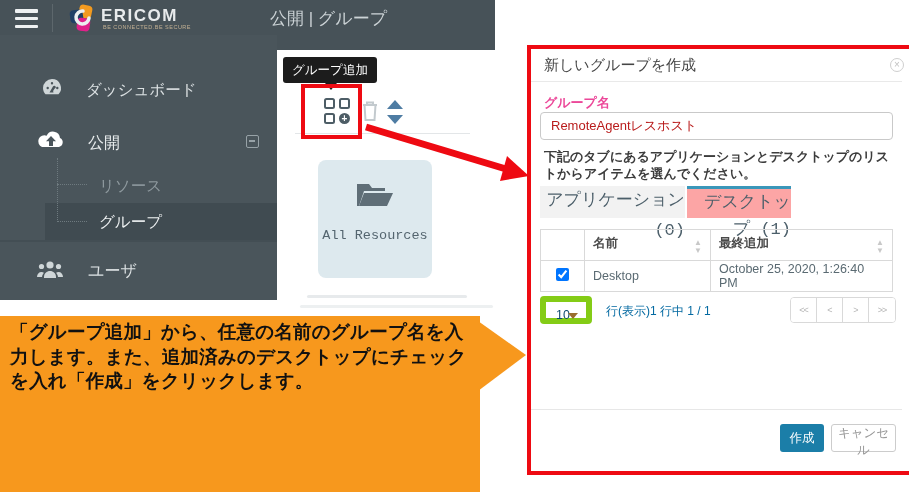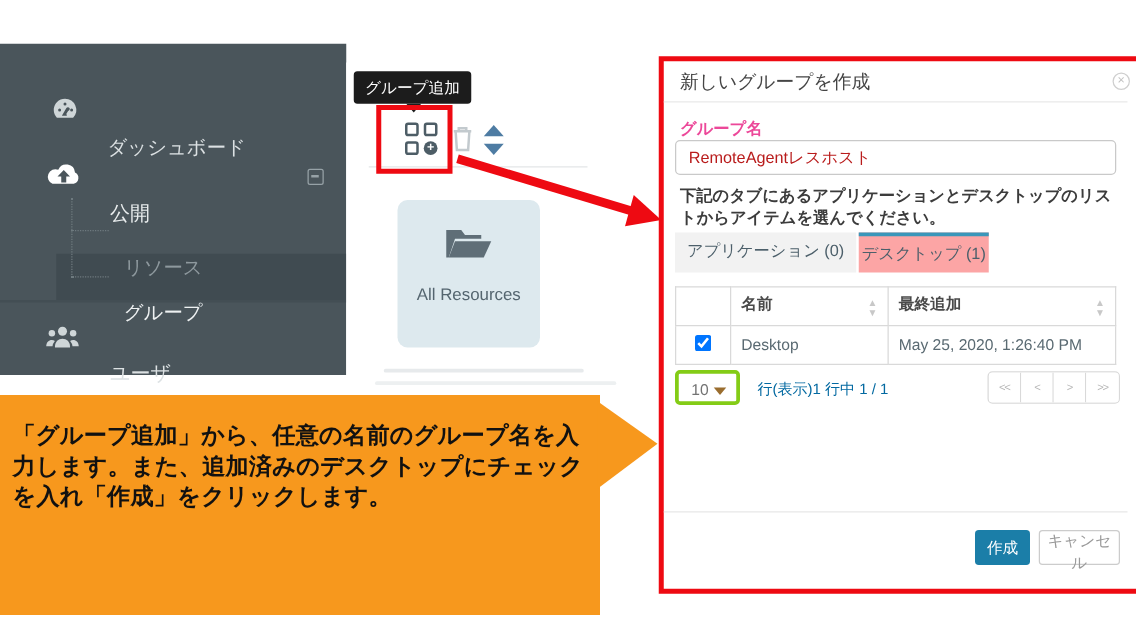--- a/index.html
+++ b/index.html
@@ -12,21 +12,21 @@
   .hamburger { position:absolute; left:15px; top:9px; width:23px; height:19px; display:flex; flex-direction:column; justify-content:space-between; cursor:pointer; }
   .hamburger span { display:block; height:3.5px; background:#eef1f2; border-radius:1px; }
   .hd-sep { position:absolute; left:52px; top:4px; width:1px; height:28px; background:rgba(255,255,255,0.12); }
   .logo-mark { position:absolute; left:69px; top:4px; }
   .brand { position:absolute; left:101px; top:6px; font-size:17px; font-weight:bold; letter-spacing:1.5px; color:#e8ebec; }
   .tagline { position:absolute; left:103px; top:24px; font-size:5.5px; letter-spacing:0.5px; color:#c3b194; }
   .page-title { position:absolute; left:270px; top:7px; font-size:17px; color:#ccd3d6; white-space:nowrap; }
 
   
   .sidebar { position:absolute; left:0; top:35px; width:277px; height:265px; background:#4a555b; }
-  .sb-label { position:absolute; font-size:15.5px; color:#dce1e3; white-space:nowrap; cursor:pointer;margin-top:28px; }
+  .sb-label { position:absolute; font-size:15.5px; color:#dce1e3; white-space:nowrap; cursor:pointer; }
   .sb-sub { color:#8e999e; }
   .sb-active-bg { position:absolute; left:45px; top:168px; width:232px; height:37px; background:#404b51; }
   .sb-group-sep { position:absolute; left:0; top:205px; width:277px; height:2px; background:#434e54; }
   .tree-v { position:absolute; left:57px; top:123px; width:1px; height:64px; border-left:1px dotted #6e7a7f; }
   .tree-h1 { position:absolute; left:57px; top:149px; width:30px; height:1px; border-top:1px dotted #6e7a7f; }
   .tree-h2 { position:absolute; left:57px; top:186px; width:30px; height:1px; border-top:1px dotted #6e7a7f; }
   .collapse-box { position:absolute; left:246px; top:100px; width:13px; height:13px; border:1.5px solid #97a2a7; border-radius:2px; cursor:pointer; }
   .collapse-box::before { content:""; position:absolute; left:2px; top:4px; width:6px; height:2px; background:#97a2a7; }
 
   
@@ -37,67 +37,86 @@
   .grp-add .sq { border:2.5px solid #4d5d66; border-radius:2.5px; }
   .grp-add .plus { background:#4d5d66; border-radius:50%; color:#fff; font-size:10px; font-weight:bold; line-height:11px; text-align:center; }
   .trash { position:absolute; left:360px; top:99px; cursor:pointer; }
   .sorticon { position:absolute; left:387px; top:100px; width:16px; height:24px; cursor:pointer; }
   .sorticon i { position:absolute; left:0; width:0; height:0; border-left:8px solid transparent; border-right:8px solid transparent; }
   .sorticon .up { top:0; border-bottom:9px solid #4e7ca3; }
   .sorticon .dn { bottom:0; border-top:9px solid #4e7ca3; }
   .tb-sep { position:absolute; left:295px; top:133px; width:175px; height:1px; background:#e3e6e8; }
   .res-card { position:absolute; left:318px; top:160px; width:114px; height:118px; background:#dde9ee; border-radius:8px; cursor:pointer; }
   .res-card svg { position:absolute; left:37px; top:20px; }
-  .res-label { position:absolute; left:0; top:68px; width:114px; text-align:center; font-size:13.5px; color:#54656f; }
+  .res-label { position:absolute; left:0; top:68px; width:114px; text-align:center; font-size:13.5px; color:#54656f;font-family:Liberation Mono, monospace; }
   .pg-line1 { position:absolute; left:307px; top:295px; width:160px; height:3px; background:#e7eaec; border-radius:2px; }
   .pg-line2 { position:absolute; left:300px; top:305px; width:193px; height:3px; background:#edf0f1; border-radius:2px; }
 
   
   .red-box-icon { position:absolute; left:301px; top:84px; width:61px; height:55px; border:4px solid #ee0a12; z-index:6; }
   .overlay { position:absolute; left:0; top:0; width:909px; height:496px; pointer-events:none; z-index:7; }
 
   
   .dialog { position:absolute; left:527px; top:45px; width:388px; height:430px; background:#fff; border:4px solid #ee0a12; z-index:4;padding-left:36px; }
   .dlg-title { position:absolute; left:13px; top:7px; font-size:15px; color:#454545; }
   .dlg-close { position:absolute; left:359px; top:9px; width:14px; height:14px; border:1px solid #cfcfcf; border-radius:50%; color:#c2c2c2; font-size:10px; line-height:12px; text-align:center; cursor:pointer; }
   .dlg-hr1 { position:absolute; left:0; top:32px; width:371px; height:1px; background:#e9e9e9; }
   .dlg-name-label { position:absolute; left:13px; top:45px; font-size:13px; font-weight:bold; color:#ec4899; }
   .dlg-input { position:absolute; left:9px; top:63px; width:353px; height:28px; border:1px solid #c9c9c9; border-radius:4px; font-size:13px; color:#b91c1c; padding:0 10px; font-family:inherit; }
   .dlg-desc { position:absolute; left:13px; top:100px; width:350px; font-size:13px; font-weight:bold; color:#3c3c3c; line-height:1.3; }
   .tabs { position:absolute; left:9px; top:137px; height:32px; display:flex; }
-  .tab { height:32px; font-size:13px; color:#4c5f6a; text-align:center; line-height:30px; cursor:pointer; }
+  .tab { height:32px; font-size:17px; color:#4c5f6a; text-align:right; line-height:30px; cursor:pointer;font-family:Liberation Mono, monospace; }
   .tab-1 { width:145px; background:#f2f2f2; margin-right:2px; }
   .tab-2 { width:104px; background:#fca5a5; border-top:3px solid #3a97ba; line-height:27px; }
   .dlg-table { position:absolute; left:9px; top:180px; width:353px; border-collapse:collapse; }
   .dlg-table th, .dlg-table td { border:1px solid #d9d9d9; font-size:12.5px; color:#5a6a72; padding:0 8px; height:31px; text-align:left; }
   .dlg-table th { font-weight:bold; color:#4a4a4a; cursor:pointer; }
   .col-chk { width:44px; text-align:center !important; }
   .col-name { width:126px; }
   .sort-glyphs { float:right; color:#c8c8c8; font-size:8px; line-height:1; margin-top:4px; text-align:center; }
   .pagin { position:absolute; left:9px; top:247px; width:353px; height:28px; }
-  .psize { position:absolute; left:0; top:0; width:52px; height:28px; border:3px solid #84cc16; border-radius:4px; font-size:12.5px; color:#737373; line-height:26px; padding-left:10px; cursor:pointer; }
+  .psize { position:absolute; left:0; top:0; width:52px; height:28px; border:6px solid #84cc16; border-radius:4px; font-size:12.5px; color:#0c4a6e; line-height:26px; padding-left:10px; cursor:pointer; }
   .psize-caret { position:absolute; right:8px; top:11px; width:0; height:0; border-left:5px solid transparent; border-right:5px solid transparent; border-top:6px solid #9a6d2e; }
   .pinfo { position:absolute; left:66px; top:7px; font-size:12px; color:#0369a1; white-space:nowrap; }
   .pager { position:absolute; left:250px; top:1px; display:flex; border:1px solid #d9d9d9; border-radius:4px; overflow:hidden; }
   .pager span { width:26px; height:24px; font-size:9px; color:#b5b5b5; text-align:center; line-height:24px; border-right:1px solid #d9d9d9; letter-spacing:-1px; cursor:pointer; background:#fff; }
   .pager span:last-child { border-right:none; }
   .dlg-hr2 { position:absolute; left:0; top:360px; width:371px; height:1px; background:#e7e7e7; }
   .btn-create { position:absolute; left:249px; top:375px; width:44px; height:28px; background:#1b7ea8; color:#fff; font-size:12.5px; border:none; border-radius:3px; font-family:inherit; cursor:pointer; }
   .btn-cancel { position:absolute; left:300px; top:375px; width:65px; height:28px; background:#fff; color:#999; font-size:12.5px; border:1px solid #ccc; border-radius:3px; font-family:inherit; cursor:pointer; }
 
   
-  .callout { position:absolute; left:0; top:316px; width:480px; height:176px; background:#f7981d; padding:20px 8px 0 10px; z-index:3; }
+  .callout { position:absolute; left:0; top:316px; width:480px; height:176px; background:#f7981d; padding:4px 8px 0 10px; z-index:3; }
   .callout .main { font-size:18.5px; font-weight:bold; color:#111; line-height:1.33; letter-spacing:0.2px; }
   .callout .note { font-size:17.5px; color:#111; line-height:1.33; }
 </style>
 </head>
 <body>
 
 <div id="stage">
 
+  <div class="header">
+    <div class="hamburger">
+        <span></span>
+        <span></span>
+        <span></span>
+      </div>
+    <div class="hd-sep"></div>
+    <div class="logo-mark">
+      <svg width="28" height="28" viewBox="0 0 28 28">
+        <rect x="10" y="1" width="13" height="13" rx="4" fill="#f29a1f" transform="rotate(12 16 7)"></rect>
+        <rect x="1" y="6" width="13" height="13" rx="4" fill="#1f3f66" transform="rotate(-8 7 12)"></rect>
+        <rect x="8" y="14" width="13" height="13" rx="4" fill="#e0218a" transform="rotate(8 14 20)"></rect>
+        <path d="M20 14a6.5 6.5 0 1 1 -6-7" fill="none" stroke="#eceff0" stroke-width="3.5" stroke-linecap="round"></path>
+      </svg>
+    </div>
+    <div class="brand">ERICOM</div>
+    <div class="tagline">BE CONNECTED.BE SECURE</div>
+    <div class="page-title">公開 | グループ</div>
+  </div>
 
   <div class="sidebar">
     <div class="sb-active-bg"></div>
     <div class="sb-group-sep"></div>
     <div class="tree-v"></div>
     <div class="tree-h1"></div>
     <div class="tree-h2"></div>
 
     <span style="position:absolute;left:40px;top:40px;">
       <svg width="24" height="24" viewBox="0 0 24 24">
@@ -188,21 +207,21 @@
     <table class="dlg-table">
       <tbody>
           <tr>
         <th class="col-chk"></th>
         <th class="col-name"><span>名前</span><span class="sort-glyphs">▲<br>▼</span></th>
         <th><span>最終追加</span><span class="sort-glyphs">▲<br>▼</span></th>
       </tr>
       <tr>
         <td class="col-chk"><input type="checkbox" checked="" style=""></td>
         <td>Desktop</td>
-        <td>May 25, 2020, 1:26:40 PM</td>
+        <td>October 25, 2020, 1:26:40 PM</td>
       </tr>
     </tbody>
       </table>
 
     <div class="pagin">
       <div class="psize">
         <span>10</span>
         <span class="psize-caret"></span>
       </div>
       <div class="pinfo">行(表示)1 行中 1 / 1</div>

